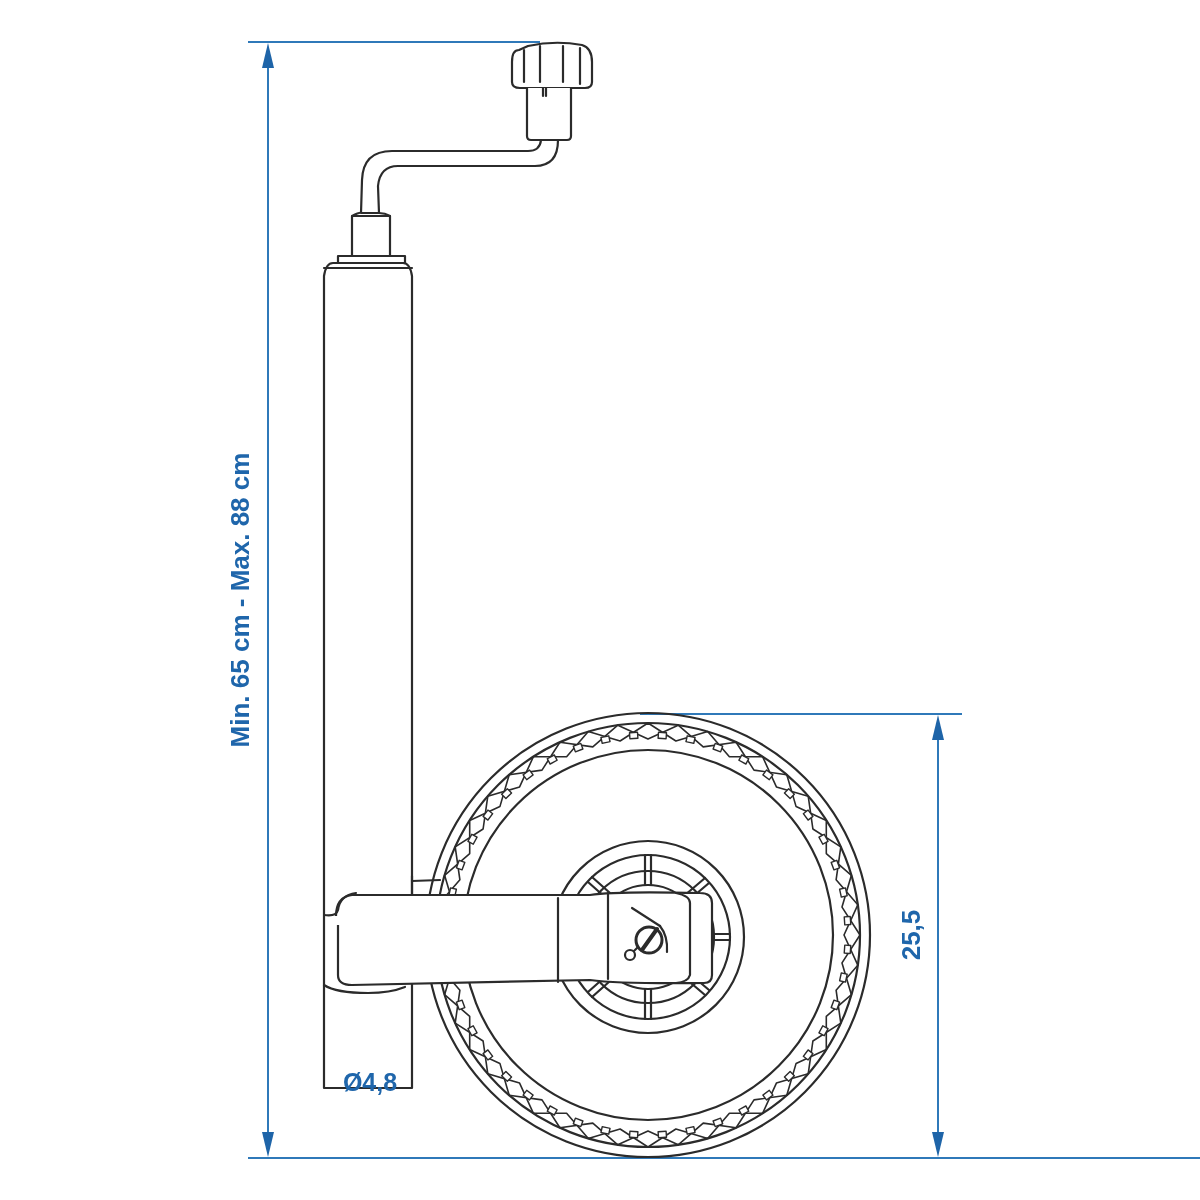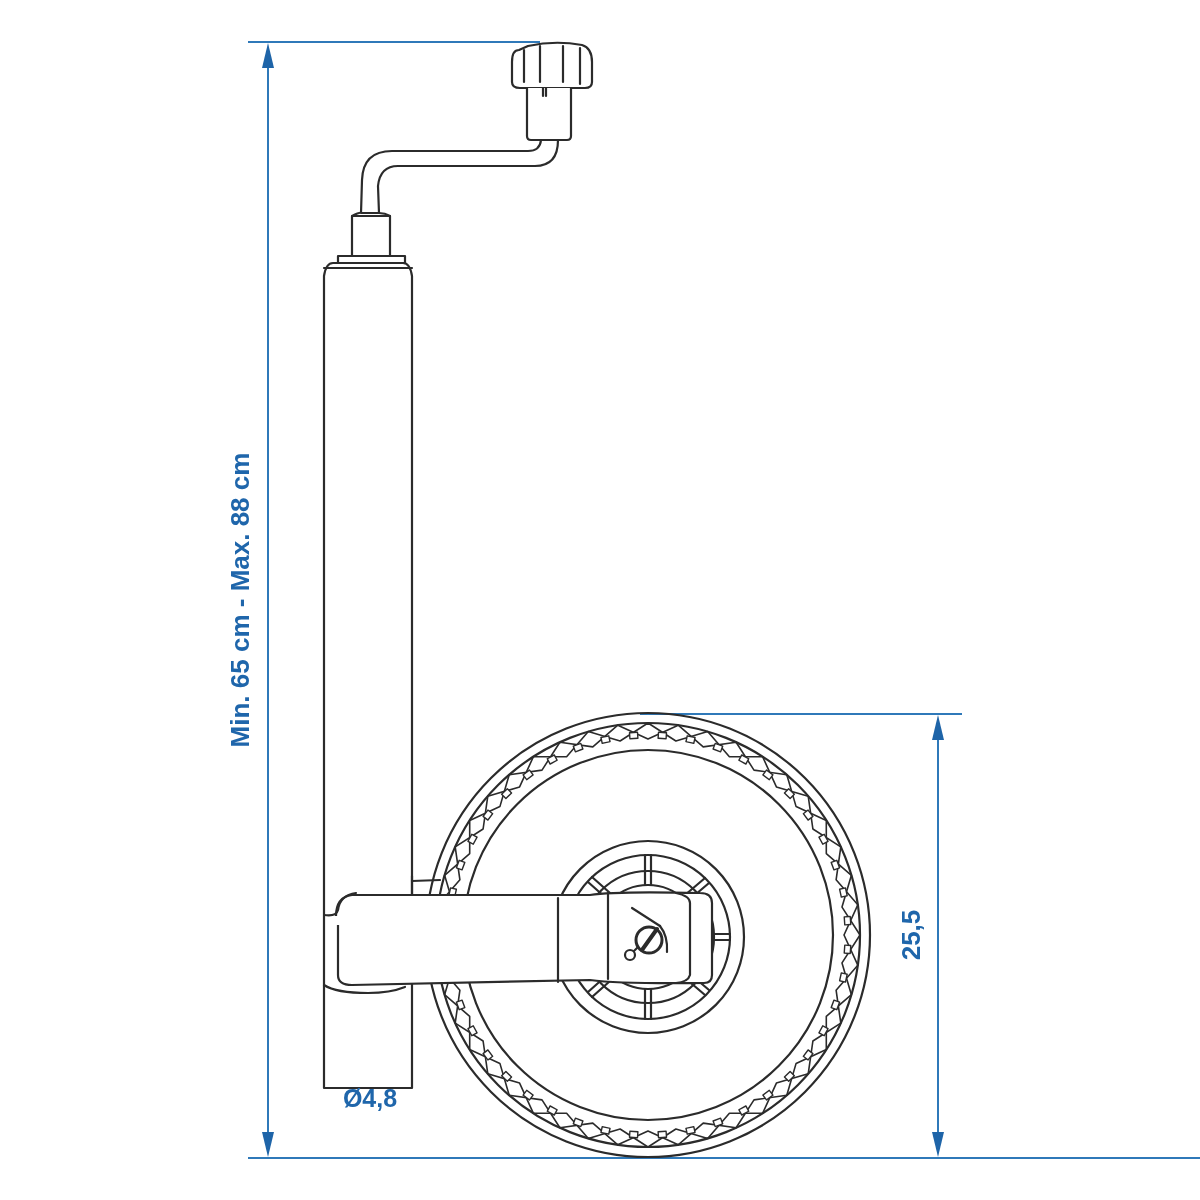--- a/index.html
+++ b/index.html
@@ -6,21 +6,21 @@
   body { width: 1200px; height: 1200px; overflow: hidden; position: relative; font-family: "Liberation Sans", sans-serif; }
   #drawing { position: absolute; left: 0; top: 0; width: 1200px; height: 1200px; }
   .ln { fill: none; stroke: #2b2b2b; stroke-width: 2.2; stroke-linejoin: round; stroke-linecap: round; }
   .ln-fill { fill: #ffffff; stroke: #2b2b2b; stroke-width: 2.2; stroke-linejoin: round; }
   .dim { fill: none; stroke: #2f79b9; stroke-width: 2; }
   .dim-ext { fill: none; stroke: #2f79b9; stroke-width: 1.8; }
   .arrow { fill: #1e64a8; }
   .dim-label { position: absolute; color: #1f66ab; font-weight: bold; font-size: 25px; white-space: nowrap; line-height: 1; }
   #label-height { left: 240px; top: 600px; transform: translate(-50%, -50%) rotate(-90deg); transform-origin: center; font-size: 26px; }
   #label-wheel { left: 911px; top: 935px; transform: translate(-50%, -50%) rotate(-90deg); transform-origin: center; font-size: 26px; }
-  #label-tube { left: 370px; top: 1082px; transform: translate(-50%, -50%); font-size: 25px; margin-top: 16px; }
+  #label-tube { left: 370px; top: 1082px; transform: translate(-50%, -50%); font-size: 25px; }
 </style>
 </head>
 <body>
 
 <svg id="drawing" viewBox="0 0 1200 1200" xmlns="http://www.w3.org/2000/svg">
 
   <g>
     <line class="dim-ext" x1="248" y1="42" x2="540" y2="42"></line>
     <line class="dim-ext" x1="248" y1="1158" x2="1200" y2="1158"></line>
     <line class="dim" x1="268" y1="55" x2="268" y2="1145"></line>

